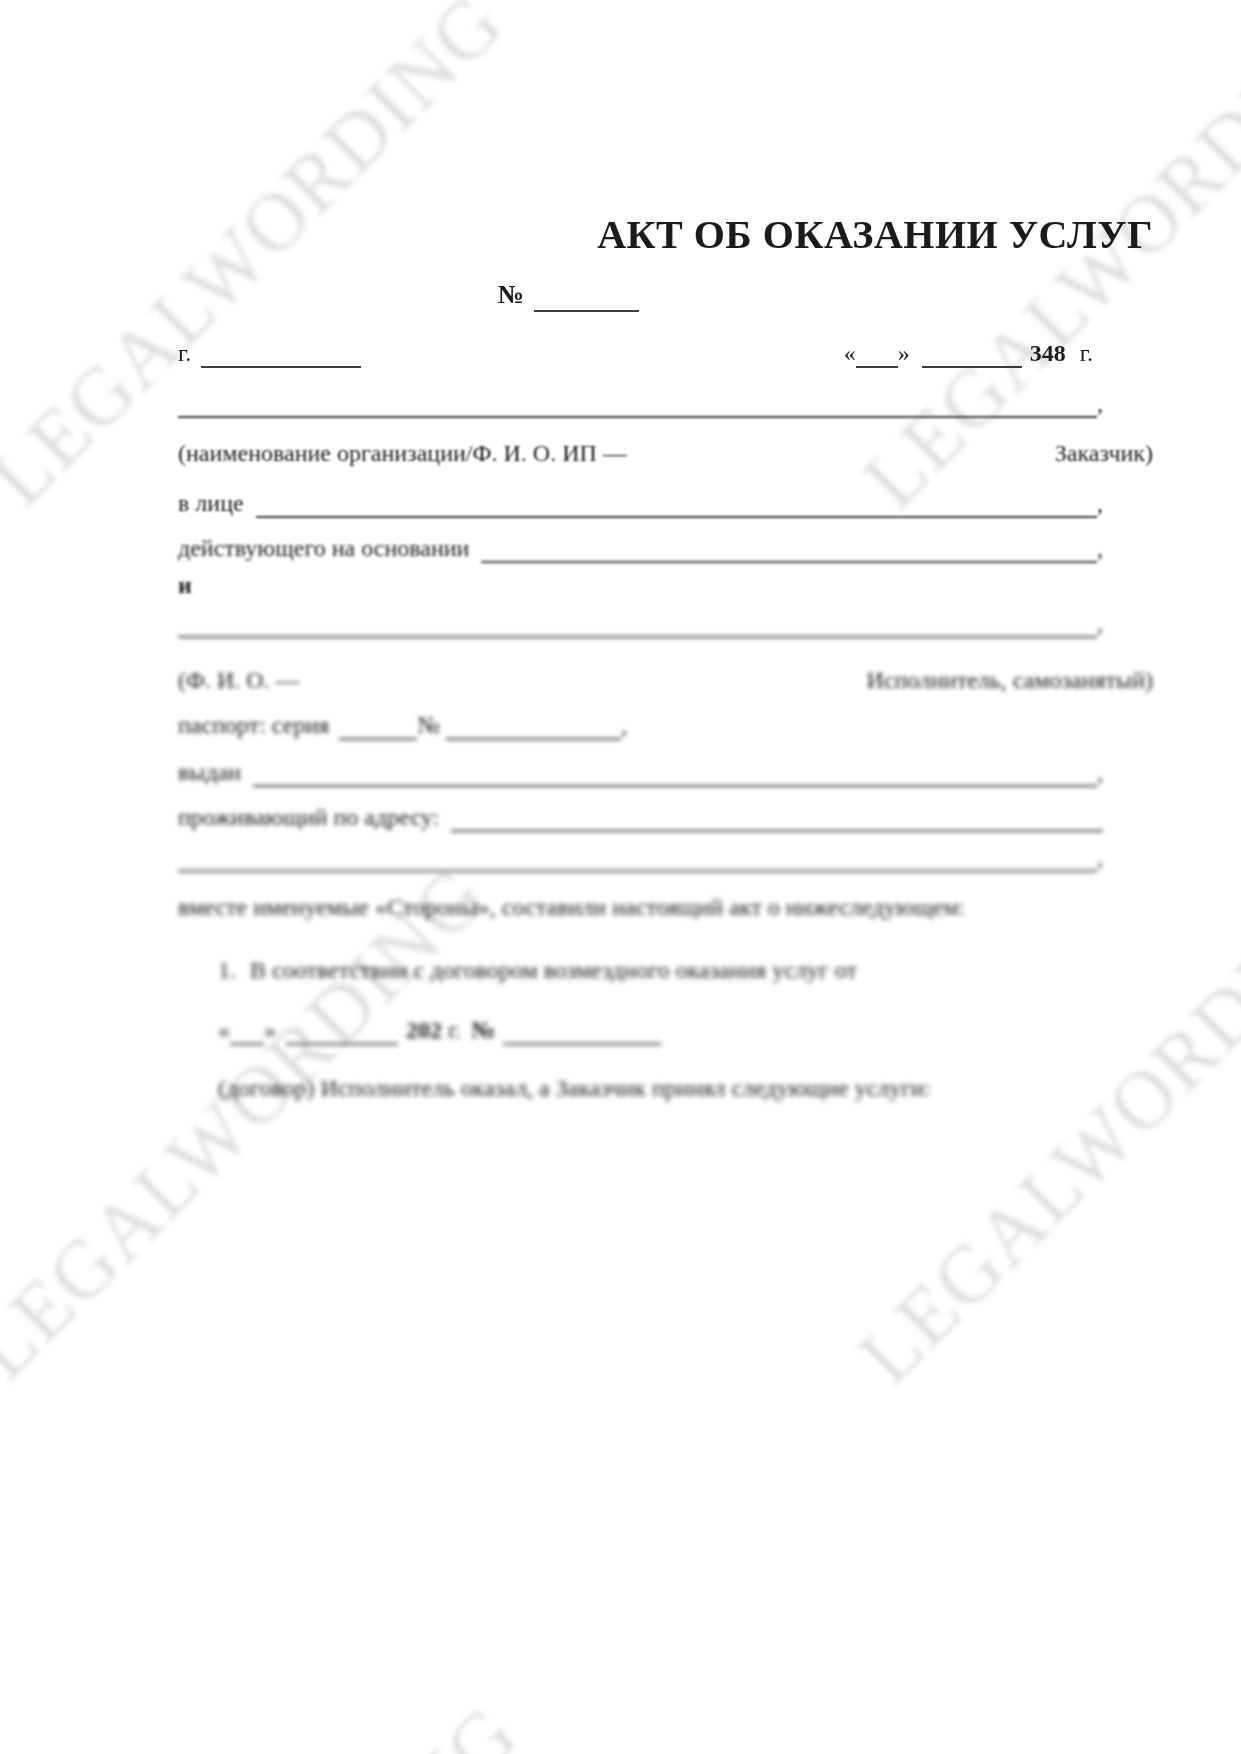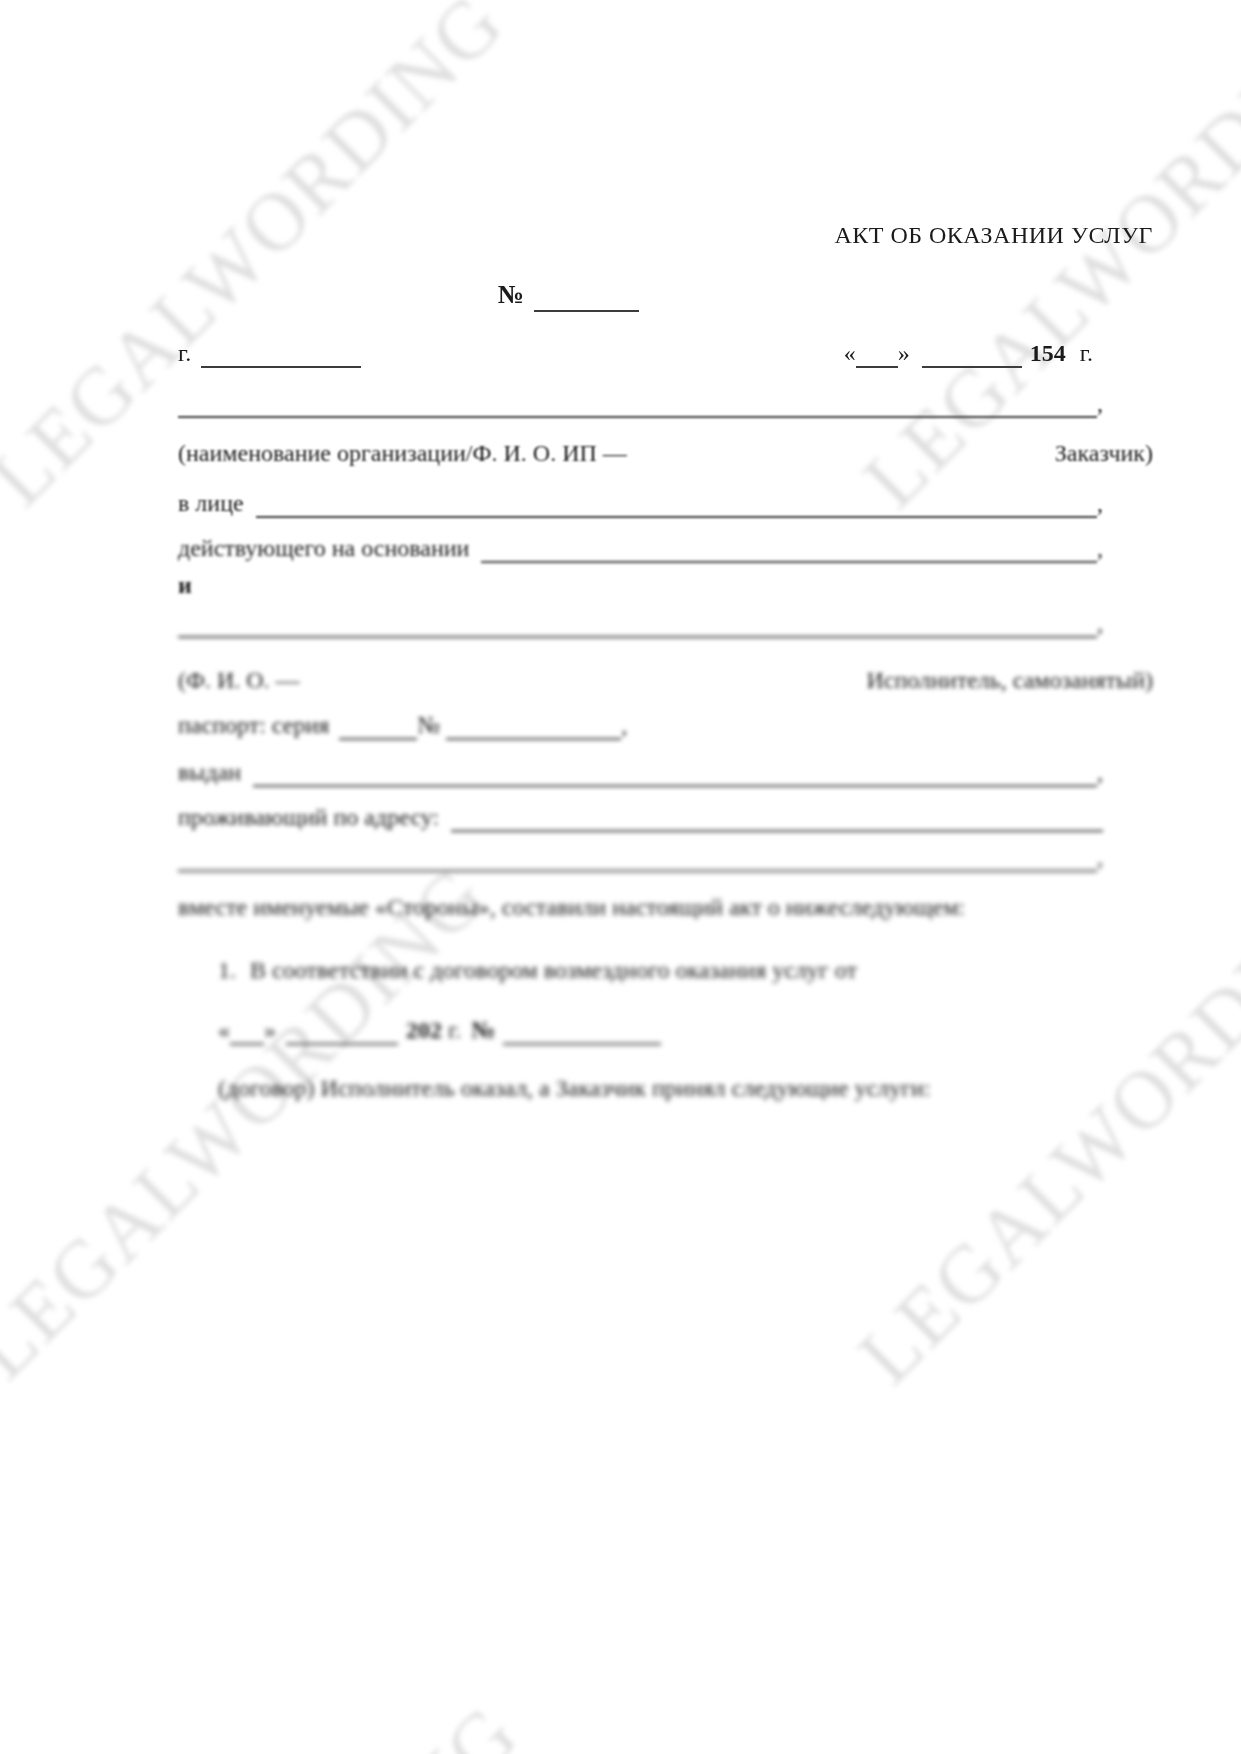--- a/index.html
+++ b/index.html
@@ -31,22 +31,22 @@
     font-size:24px;
     line-height:30px;
     white-space:nowrap;
   }
   .row{display:flex;justify-content:space-between;align-items:flex-end;}
   .seg{display:flex;align-items:flex-end;}
   .lbl{display:inline-block;}
   .b{font-weight:bold;}
   .title{
     text-align:right;
-    font-size:24px;line-height:46px;
-    font-weight:normal;
+    font-size:40px;line-height:46px;
+    font-weight:bold;
     letter-spacing:0.5px;
   }
   .no-line{font-size:26px;line-height:34px;}
   .u{
     display:inline-block;
     height:27px;
     border-bottom:2px solid #3c3c3c;
   }
   .fill{flex:1 1 auto;}
   .w34{width:34px;}.w42{width:42px;}.w78{width:78px;}
@@ -95,21 +95,21 @@
       <span class="g10"></span>
       <span class="u w160"></span>
     </span>
     <span class="seg mr60">
       <span class="lbl">«</span>
       <span class="u w42"></span>
       <span class="lbl">»</span>
       <span class="g12"></span>
       <span class="u w100"></span>
       <span class="g8"></span>
-      <span class="lbl b">154</span>
+      <span class="lbl b">348</span>
       <span class="g14"></span>
       <span class="lbl">г.</span>
     </span>
   </div>
 
   <div class="line row pr50 bl2" style="top:388px;">
     <span class="u fill"></span>
       <span class="lbl">,</span>
   </div>
 

